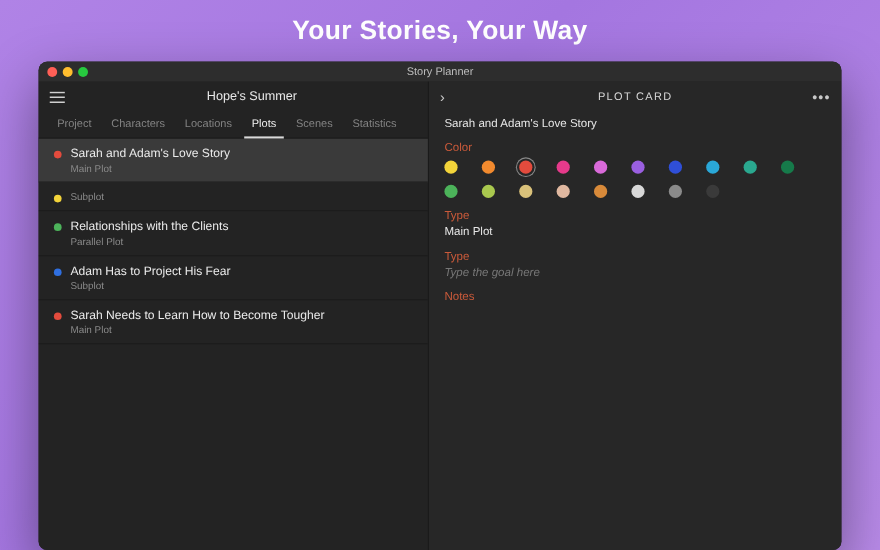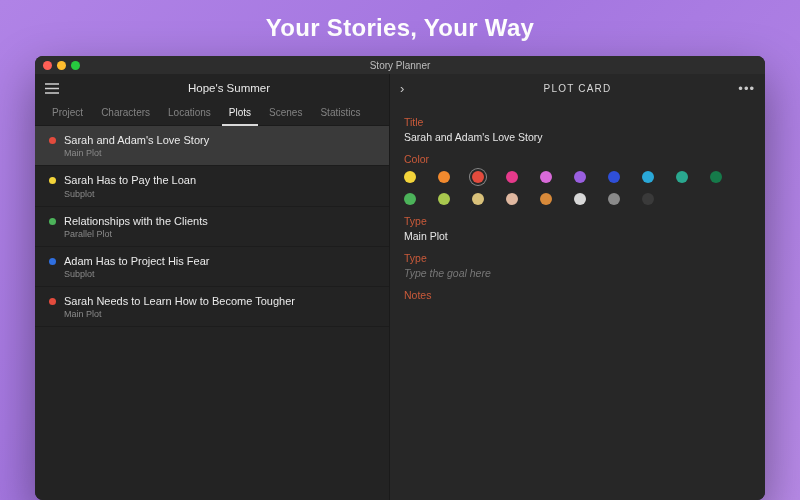--- a/index.html
+++ b/index.html
@@ -154,21 +154,20 @@
           <div class="plot-item selected">
             <div class="plot-dot" style="background: rgb(227, 75, 61);"></div>
             <div class="plot-texts">
               <div class="plot-title">Sarah and Adam's Love Story</div>
               <div class="plot-sub">Main Plot</div>
             </div>
           </div>
           <div class="plot-item">
             <div class="plot-dot" style="background: rgb(243, 212, 58);"></div>
             <div class="plot-texts">
-              <div class="plot-title">Sarah Has to Pay the Loan</div>
               <div class="plot-sub">Subplot</div>
             </div>
           </div>
           <div class="plot-item">
             <div class="plot-dot" style="background: rgb(76, 179, 90);"></div>
             <div class="plot-texts">
               <div class="plot-title">Relationships with the Clients</div>
               <div class="plot-sub">Parallel Plot</div>
             </div>
           </div>
@@ -189,21 +188,20 @@
         </div>
     </div>
 
     <div class="right">
       <div class="right-header">
         <span class="chevron">›</span>
         <div class="right-title">PLOT CARD</div>
         <span class="more">•••</span>
       </div>
       <div class="form">
-        <div class="field-label">Title</div>
         <div class="field-value">Sarah and Adam's Love Story</div>
 
         <div class="field-label">Color</div>
         <div class="color-grid" id="colorgrid">
             <div class="swatch" style="background: rgb(243, 212, 58);"></div>
             <div class="swatch" style="background: rgb(242, 138, 46);"></div>
             <div class="swatch sel" style="background: rgb(227, 75, 61);"></div>
             <div class="swatch" style="background: rgb(230, 58, 139);"></div>
             <div class="swatch" style="background: rgb(217, 106, 217);"></div>
             <div class="swatch" style="background: rgb(154, 95, 224);"></div>

